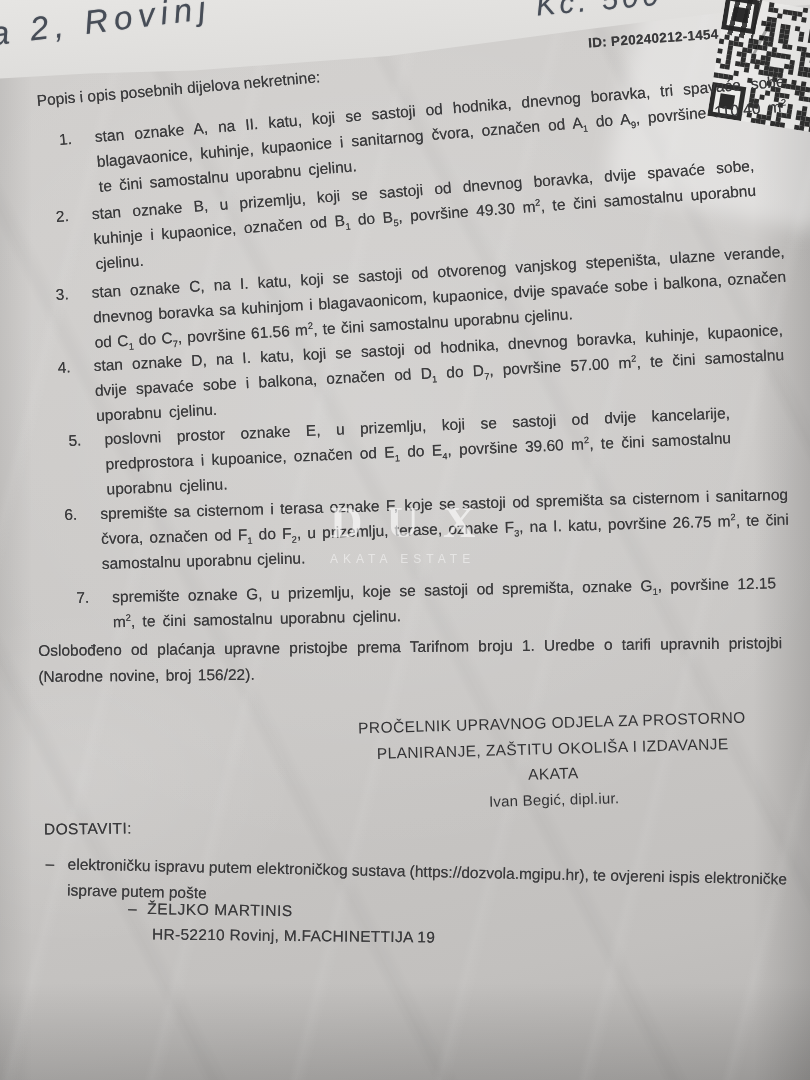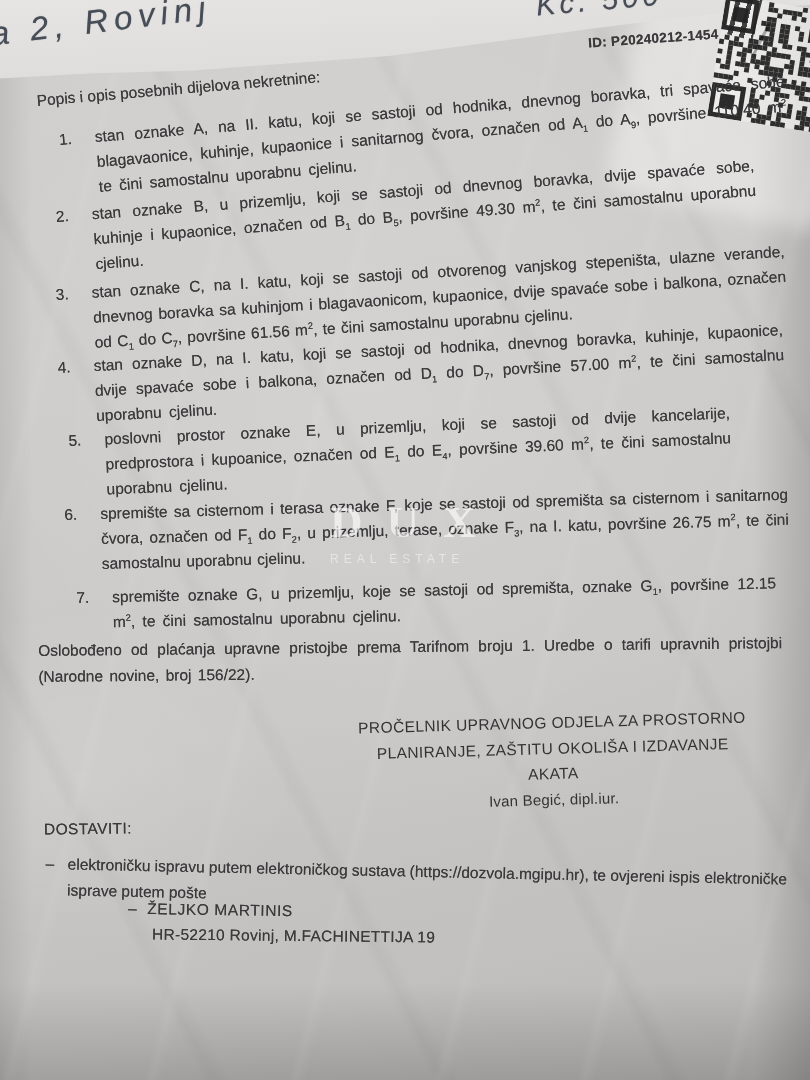--- a/index.html
+++ b/index.html
@@ -372,15 +372,15 @@
     <span class="dash">–</span>
     <div>elektroničku ispravu putem elektroničkog sustava (https://dozvola.mgipu.hr), te ovjereni ispis elektroničke isprave putem pošte</div>
   </div>
   <div class="rec-name txt">
     <span class="dash">–</span><span>ŽELJKO MARTINIS</span>
   </div>
   <div class="rec-addr txt">HR-52210 Rovinj, M.FACHINETTIJA 19</div>
 
   <div class="watermark">
     <div class="wm1">DUX</div>
-    <div class="wm2">REAL ESTATE</div>
+    <div class="wm2">AKATA ESTATE</div>
   </div>
 </div>
 
 </body></html>

